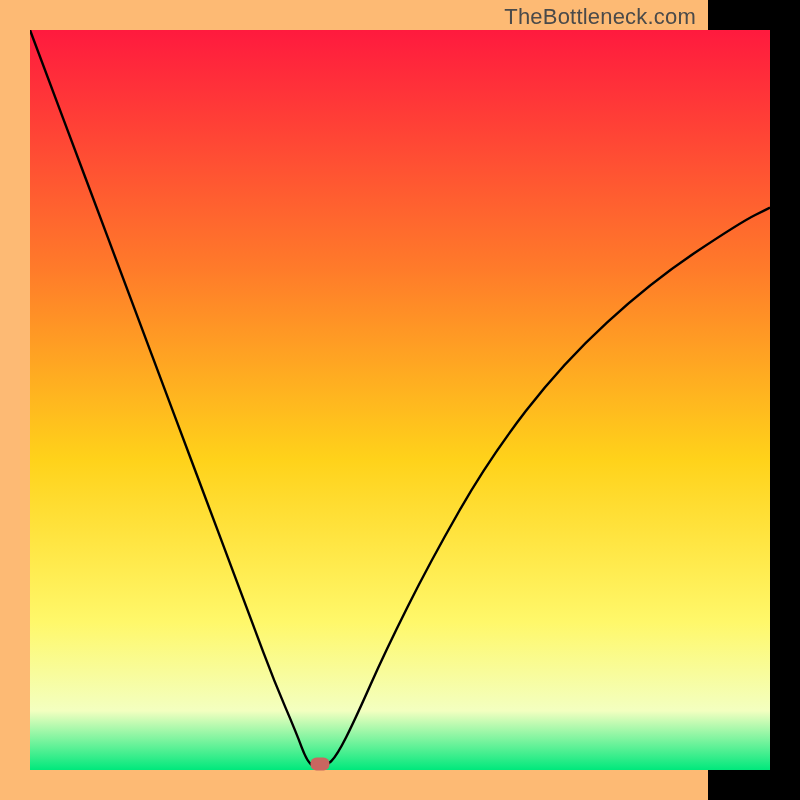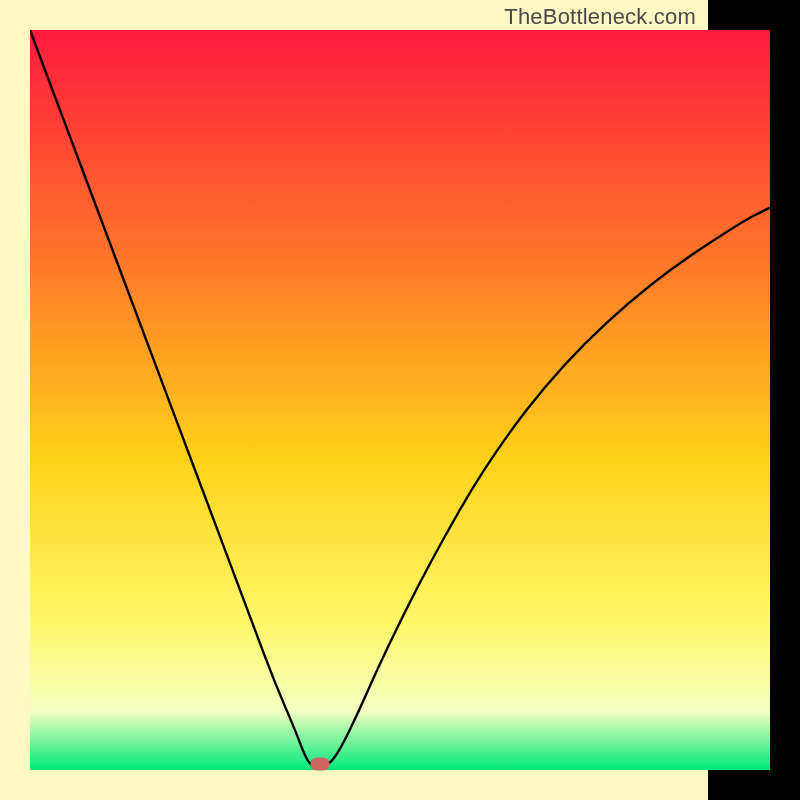--- a/index.html
+++ b/index.html
@@ -8,21 +8,21 @@
     width: 800px;
     height: 800px;
     background: #000000;
     font-family: Arial, Helvetica, sans-serif;
     overflow: hidden;
   }
   .frame {
     position: relative;
     width: 708px;
     height: 800px;
-    background: #fef9c3;
+    background: #fdba74;
   }
   .watermark {
     position: absolute;
     top: 4px;
     right: 12px;
     color: #4a4a4a;
     font-size: 22px;
     font-weight: 500;
     letter-spacing: 0.2px;
     z-index: 10;

